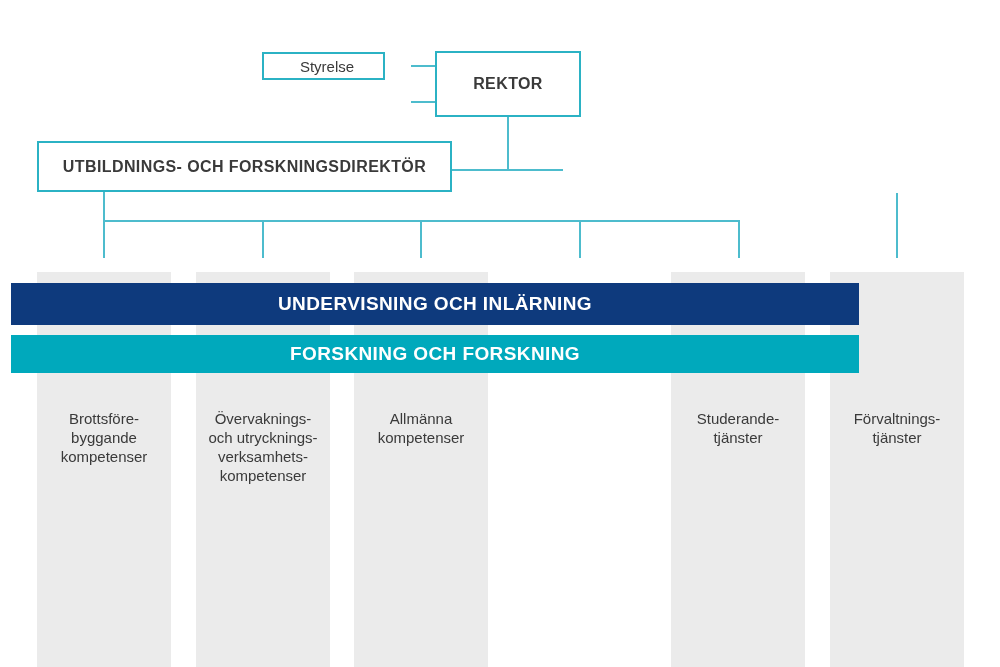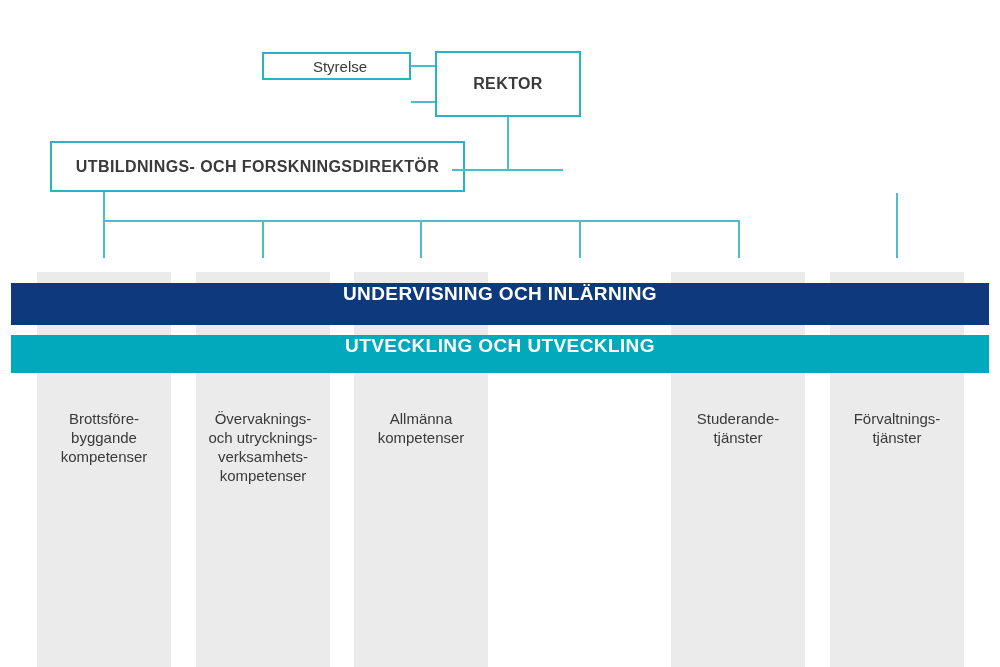--- a/index.html
+++ b/index.html
@@ -15,22 +15,22 @@
   .box.bold{font-weight:700;font-size:16px;letter-spacing:0.4px;}
   .line{position:absolute;background:#4dbccd;z-index:1;}
   .col{
     position:absolute;top:272px;width:134px;height:423px;background:#ebebeb;z-index:0;
   }
   .col-label{
     padding-top:137px;font-size:15px;line-height:19px;text-align:center;
     white-space:pre-line;color:#3a3a3a;
   }
   .band{
-    position:absolute;left:11px;width:978px;z-index:2;
-    display:flex;justify-content:center;
+    position:absolute;left:11px;width:848px;z-index:2;
+    display:flex;align-items:center;justify-content:center;
     color:#ffffff;font-weight:700;font-size:19px;letter-spacing:0.4px;
   }
   .band.navy{top:283px;height:42px;background:#0e3a7d;}
   .band.teal{top:335px;height:38px;background:#00a9bc;}
 </style>
 </head>
 <body>
 
 <div class="canvas">
 
@@ -63,31 +63,31 @@
   </div>
   <div class="col" style="left:671px;">
     <div class="col-label">Studerande-
 tjänster</div>
   </div>
   <div class="col" style="left:830px;">
     <div class="col-label">Förvaltnings-
 tjänster</div>
   </div>
 
-  <div class="box small" style="left:262px;top:52px;width:149px;height:28px;padding-left:7px;">
+  <div class="box small" style="left:262px;top:52px;width:123px;height:28px;padding-left:7px;">
     <span>Styrelse</span>
   </div>
   <div class="box bold" style="left:435px;top:51px;width:146px;height:66px;">
     <span>REKTOR</span>
   </div>
 
-  <div class="box bold" style="left:37px;top:141px;width:415px;height:51px;margin-left:13px;">
+  <div class="box bold" style="left:37px;top:141px;width:415px;height:51px;">
     <span>UTBILDNINGS- OCH FORSKNINGSDIREKTÖR</span>
   </div>
 
   <div class="band navy">
     <span>UNDERVISNING OCH INLÄRNING</span>
   </div>
   <div class="band teal">
-    <span>UTVECKLING OCH UTVECKLING</span>
+    <span>FORSKNING OCH FORSKNING</span>
   </div>
 
 </div>
 
 </body></html>

